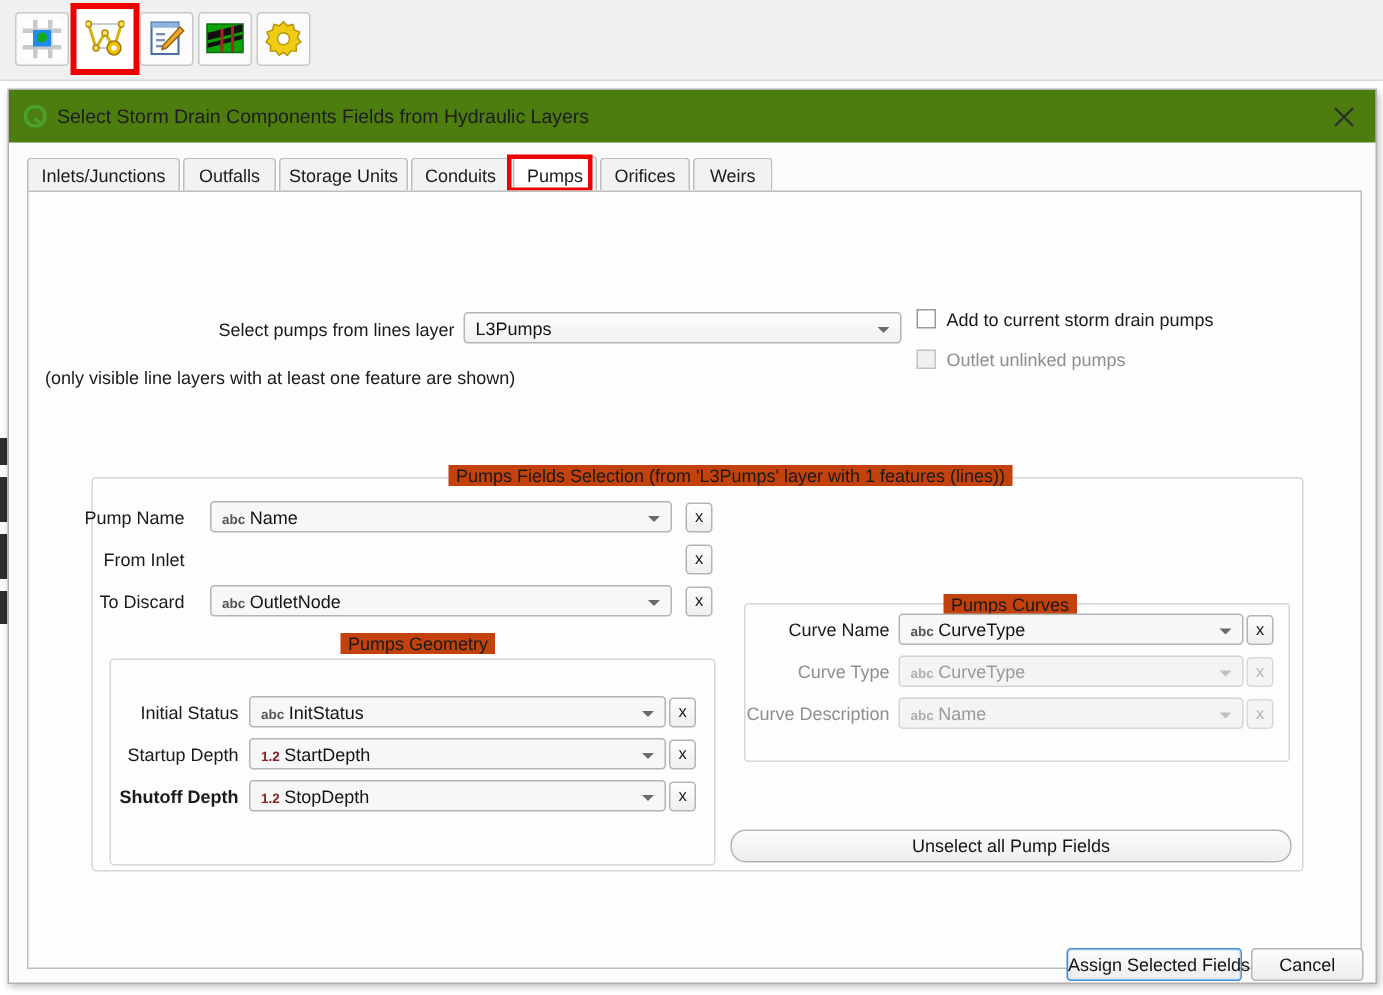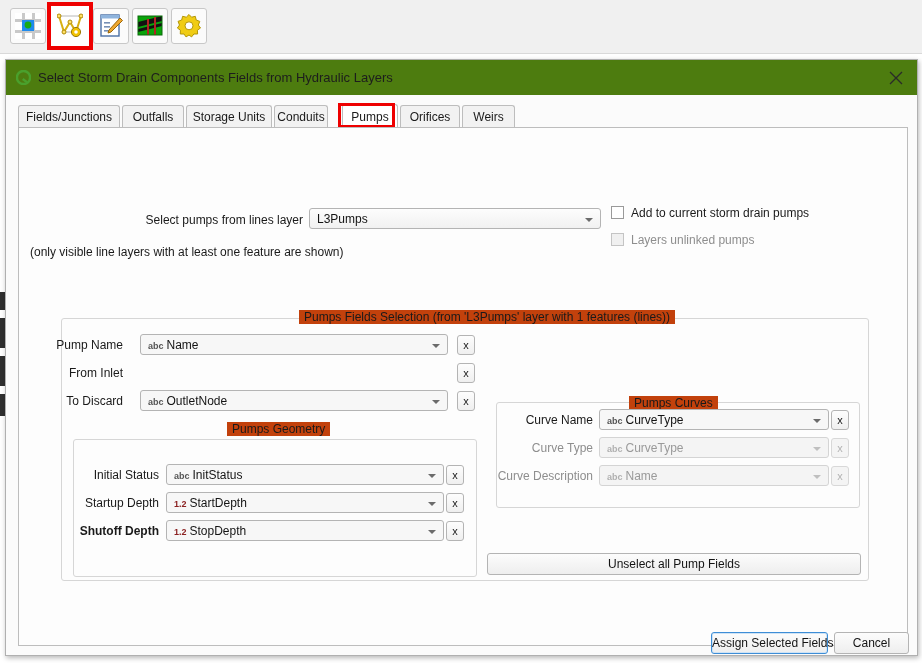--- a/index.html
+++ b/index.html
@@ -342,44 +342,44 @@
     </svg>
     <div id="title-text">Select Storm Drain Components Fields from Hydraulic Layers</div>
     <div id="close-btn">
       <svg width="14" height="14" viewBox="0 0 14 14">
         <path d="M1 1 L13 13 M13 1 L1 13" stroke="#2a2a2a" stroke-width="1.3"></path>
       </svg>
     </div>
   </div>
 
   <div id="tabstrip">
-    <div class="tab" style="left:0px;   width:102px;">Fields/Junctions</div>
+    <div class="tab" style="left:0px;   width:102px;">Inlets/Junctions</div>
     <div class="tab" style="left:104px; width:62px;">Outfalls</div>
     <div class="tab" style="left:168px; width:86px;">Storage Units</div>
-    <div class="tab" style="left:256px; width:54px;">Conduits</div>
+    <div class="tab" style="left:256px; width:66px;">Conduits</div>
     <div class="tab active" style="left:324px; width:56px;">Pumps</div>
     <div class="tab" style="left:382px; width:60px;">Orifices</div>
     <div class="tab" style="left:444px; width:53px;">Weirs</div>
   </div>
   <div class="tab-hl" style="left:332px; top:43px; width:57px; height:25px;"></div>
 
   <div id="tabpage">
 
     <div class="lbl right" style="left:0px; top:85px; width:284px;">Select pumps from lines layer</div>
     <div class="combo" style="left:290px; top:80px; width:292px;">
       <span class="combo-text">L3Pumps</span>
       <span class="arrow"></span>
     </div>
     <div class="lbl" style="left:11px; top:117px;">(only visible line layers with at least one feature are shown)</div>
 
     <div class="chk-box" style="left:592px; top:78px;"></div>
     <div class="lbl" style="left:612px; top:78px;">Add to current storm drain pumps</div>
 
     <div class="chk-box disabled" style="left:592px; top:105px;"></div>
-    <div class="lbl dim" style="left:612px; top:105px;">Layers unlinked pumps</div>
+    <div class="lbl dim" style="left:612px; top:105px;">Outlet unlinked pumps</div>
 
     <div class="group" style="left:42px; top:190px; width:808px; height:263px;"></div>
     <div class="group-title" style="left:280px; top:182px;">Pumps Fields Selection (from 'L3Pumps' layer with 1 features (lines))</div>
 
     <div class="lbl right" style="left:30px; top:210px; width:74px;">Pump Name</div>
     <div class="combo flat" style="left:121px; top:206px; width:308px;">
       <span class="combo-text"><span class="badge abc">abc</span><span>Name</span></span>
       <span class="arrow"></span>
     </div>
     <div class="xbtn" style="left:438px; top:207px;">x</div>
@@ -435,18 +435,18 @@
     </div>
     <div class="xbtn disabled" style="left:812px; top:310px;">x</div>
 
     <div class="lbl right dim" style="left:450px; top:341px; width:124px;">Curve Description</div>
     <div class="combo disabled" style="left:580px; top:337px; width:230px;">
       <span class="combo-text"><span class="badge abc">abc</span><span>Name</span></span>
       <span class="arrow"></span>
     </div>
     <div class="xbtn disabled" style="left:812px; top:338px;">x</div>
 
-    <div class="pbtn" style="left:468px; top:425px; width:374px;">Unselect all Pump Fields</div>
+    <div class="pbtn" style="left:468px; top:425px; width:374px;border-radius:10px;">Unselect all Pump Fields</div>
   </div>
 
   <div class="pbtn default" style="left:705px; top:572px; width:117px;">Assign Selected Fields</div>
   <div class="pbtn" style="left:828px; top:572px; width:75px;">Cancel</div>
 </div>
 
 </body></html>

